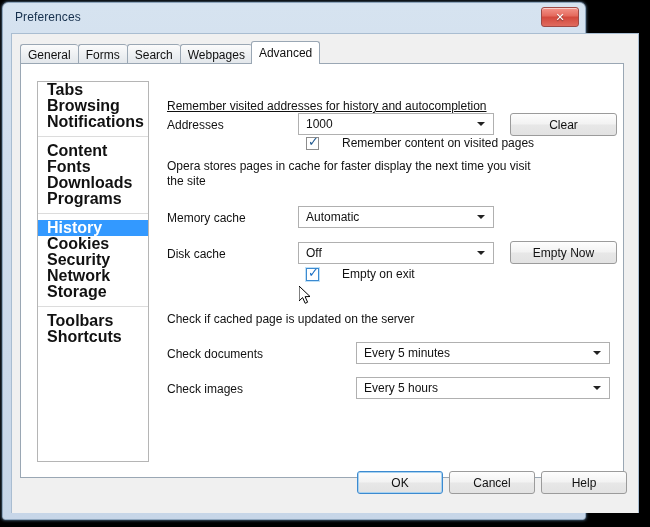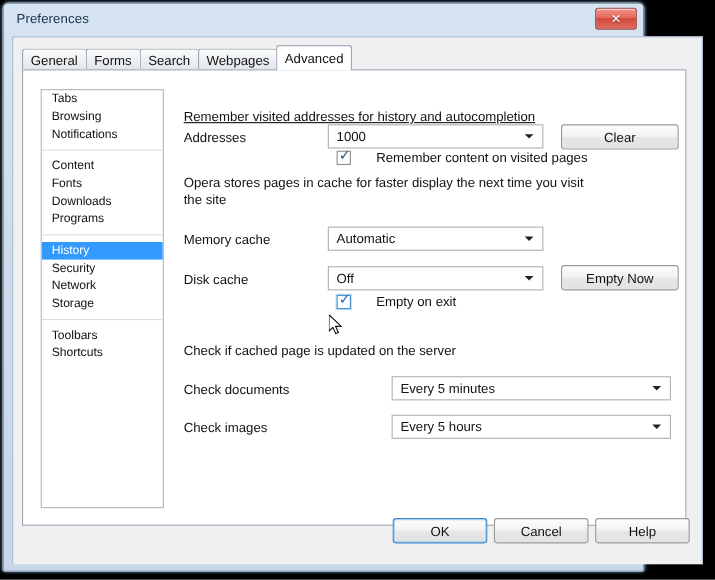--- a/index.html
+++ b/index.html
@@ -103,24 +103,25 @@
     position: absolute;
     left: 16px; top: 17px;
     width: 112px; height: 381px;
     background: #ffffff;
     border: 1px solid #b5b5b5;
     overflow: hidden;
   }
   .side-item {
     height: 16px;
     padding-left: 9px;
-    font-size: 11px; color: #111;
+    font-size: 16px; color: #111;
     line-height: 16px;
     white-space: nowrap;
     cursor: pointer;
+    font-weight: bold;
   }
   .side-item.selected {
     background: #3399ff;
     color: #ffffff;
   }
   .side-sep {
     height: 1px;
     margin: 6px 0 6px 0;
     background: #dcdcdc;
   }
@@ -256,20 +257,21 @@
         <div class="side-item">Tabs</div>
         <div class="side-item">Browsing</div>
         <div class="side-item">Notifications</div>
         <div class="side-sep"></div>
         <div class="side-item">Content</div>
         <div class="side-item">Fonts</div>
         <div class="side-item">Downloads</div>
         <div class="side-item">Programs</div>
         <div class="side-sep"></div>
         <div class="side-item selected">History</div>
+        <div class="side-item">Cookies</div>
         <div class="side-item">Security</div>
         <div class="side-item">Network</div>
         <div class="side-item">Storage</div>
         <div class="side-sep"></div>
         <div class="side-item">Toolbars</div>
         <div class="side-item">Shortcuts</div>
       </div>
 
       <div id="content">
 

